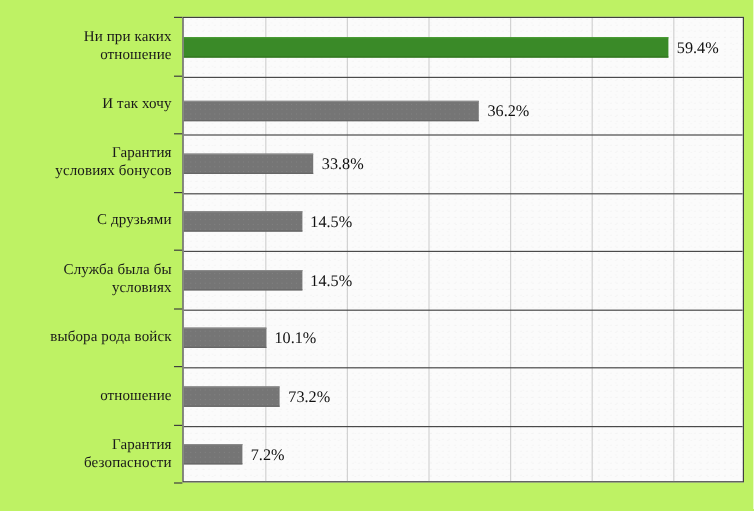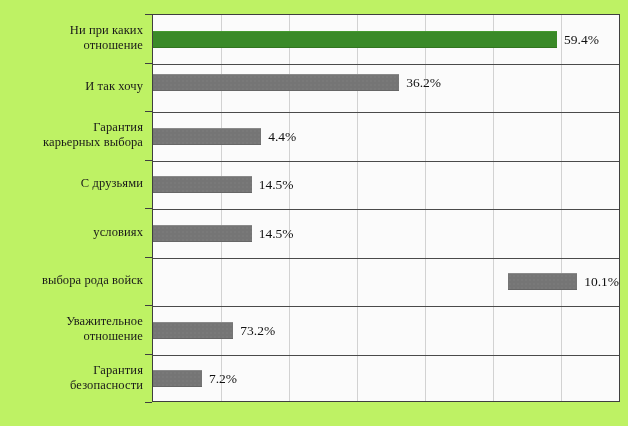--- a/index.html
+++ b/index.html
@@ -136,41 +136,41 @@
       </div>
     </div>
     <div class="cat-label">
       <div>
         <span>И так хочу</span>
       </div>
     </div>
     <div class="cat-label">
       <div>
         <span>Гарантия</span>
-        <span>карьерных выбора</span>
+        <span>условиях бонусов</span>
       </div>
     </div>
     <div class="cat-label">
       <div>
         <span>С друзьями</span>
       </div>
     </div>
     <div class="cat-label">
       <div>
+        <span>Служба была бы</span>
         <span>условиях</span>
       </div>
     </div>
     <div class="cat-label">
       <div>
         <span>выбора рода войск</span>
       </div>
     </div>
     <div class="cat-label">
       <div>
-        <span>Уважительное</span>
         <span>отношение</span>
       </div>
     </div>
     <div class="cat-label">
       <div>
         <span>Гарантия</span>
         <span>безопасности</span>
       </div>
     </div>
   </div>
@@ -203,37 +203,37 @@
         <div class="band-sep" style="top: 194px;"></div>
         <div class="band-sep" style="top: 242.5px;"></div>
         <div class="band-sep" style="top: 291px;"></div>
         <div class="band-sep" style="top: 339.5px;"></div>
       </div>
     <div id="bars-layer">
         <div class="bar-band" style="top: 0px; height: 48.5px;">
           <div class="bar highlight" style="width: 404.058px;"></div>
           <div class="bar-value">59.4%</div>
         </div>
-        <div class="bar-band" style="top: 43px; height: 48.5px;">
+        <div class="bar-band" style="top: 53px; height: 48.5px;">
           <div class="bar" style="width: 246.244px;"></div>
           <div class="bar-value">36.2%</div>
         </div>
         <div class="bar-band" style="top: 97px; height: 48.5px;">
           <div class="bar" style="width: 108.157px;"></div>
-          <div class="bar-value">4.4%</div>
+          <div class="bar-value">33.8%</div>
         </div>
         <div class="bar-band" style="top: 145.5px; height: 48.5px;">
           <div class="bar" style="width: 98.6337px;"></div>
           <div class="bar-value">14.5%</div>
         </div>
         <div class="bar-band" style="top: 194px; height: 48.5px;">
           <div class="bar" style="width: 98.6337px;"></div>
           <div class="bar-value">14.5%</div>
         </div>
-        <div class="bar-band" style="top: 242.5px; height: 48.5px; justify-content: flex-end;">
+        <div class="bar-band" style="top: 242.5px; height: 48.5px;">
           <div class="bar" style="width: 68.7035px;"></div>
           <div class="bar-value">10.1%</div>
         </div>
         <div class="bar-band" style="top: 291px; height: 48.5px;">
           <div class="bar" style="width: 80.2674px;"></div>
           <div class="bar-value">73.2%</div>
         </div>
         <div class="bar-band" style="top: 339.5px; height: 48.5px; text-align: center;">
           <div class="bar" style="width: 48.9767px;"></div>
           <div class="bar-value">7.2%</div>

